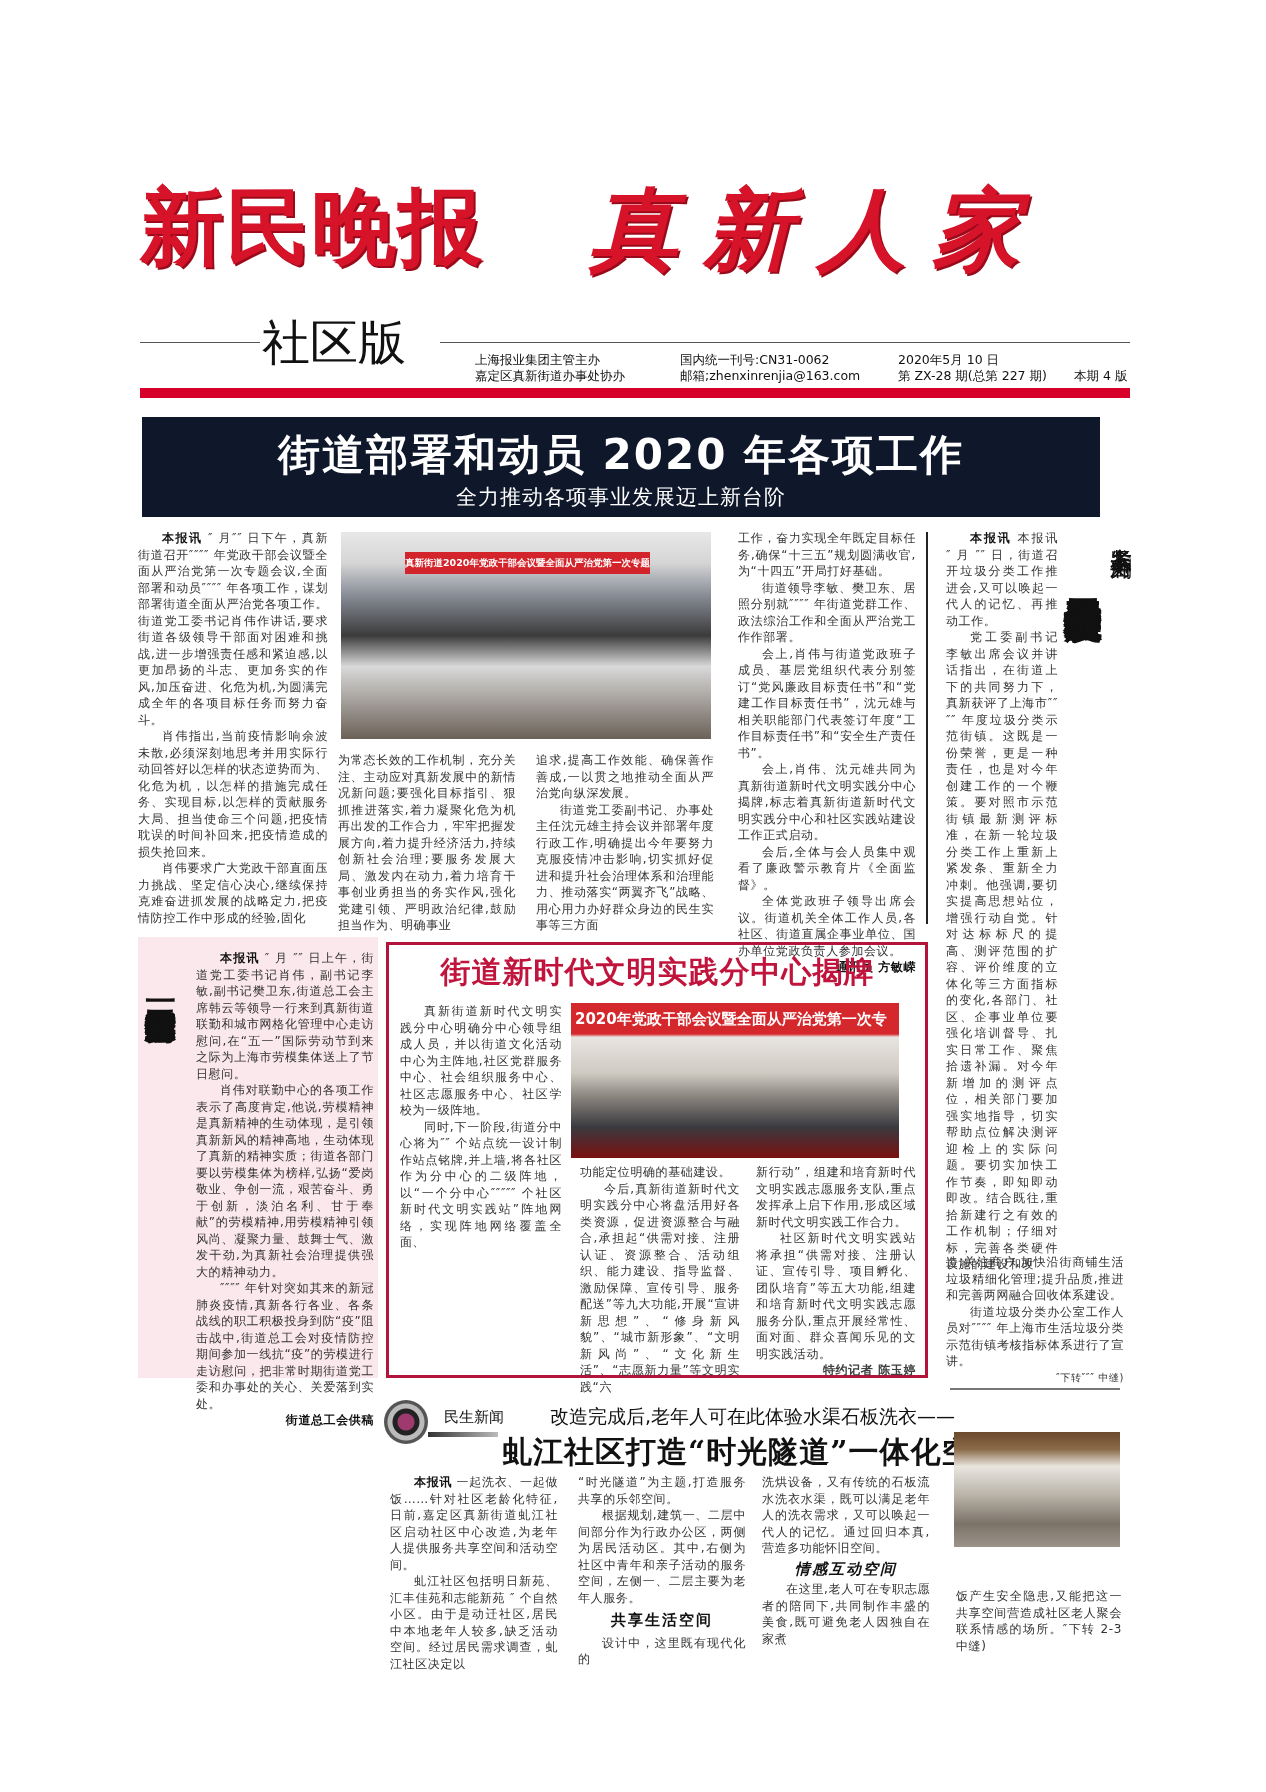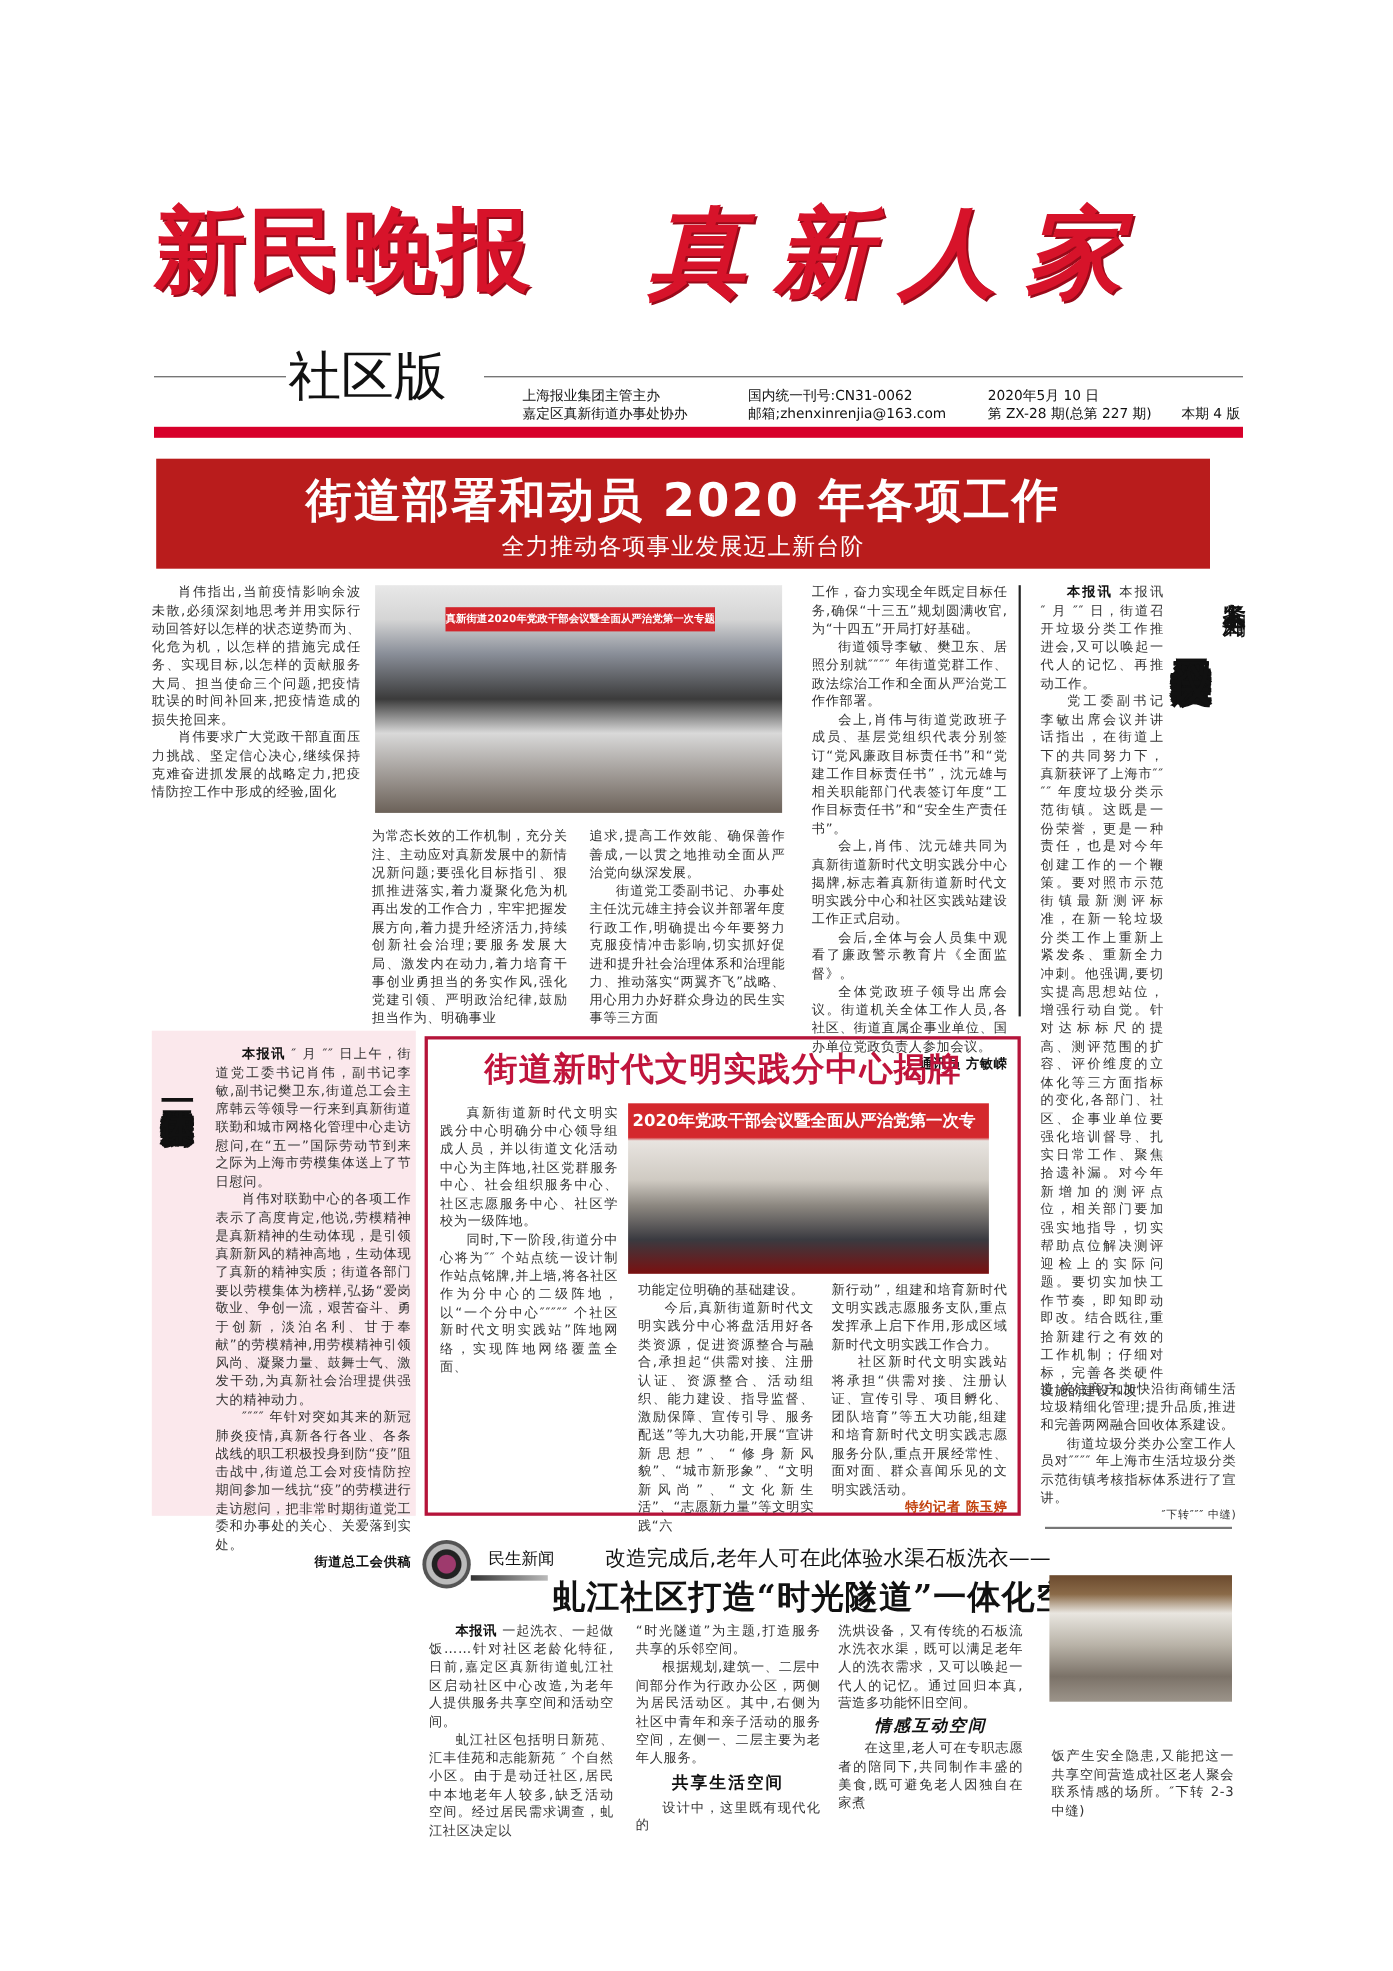--- a/index.html
+++ b/index.html
@@ -5,21 +5,21 @@
   html,body{margin:0;padding:0;background:#fff;}
   body{width:1266px;height:1792px;position:relative;overflow:hidden;font-family:"DejaVu Sans","Liberation Sans",sans-serif;color:#2a2a2a;}
   .abs{position:absolute;}
   .masthead-left{left:140px;top:185px;font-family:"DejaVu Serif",serif;font-weight:900;font-size:84px;color:#d7132a;letter-spacing:2px;line-height:1;text-shadow:2px 2px 0 #9a0a1a;}
   .masthead-right{left:590px;top:185px;font-family:"DejaVu Serif",serif;font-weight:900;font-size:88px;color:#d7132a;letter-spacing:26px;line-height:1;font-style:italic;text-shadow:2px 2px 0 #9a0a1a;}
   .edition-line{left:140px;top:342px;width:120px;height:1px;background:#555;}
   .edition-line2{left:440px;top:342px;width:690px;height:1px;background:#555;}
   .edition{left:262px;top:318px;font-size:48px;color:#111;line-height:1;}
   .info{font-size:12.5px;color:#111;line-height:16px;}
   .redbar{left:140px;top:388px;width:990px;height:10px;background:#d7002a;}
-  .banner{left:142px;top:417px;width:958px;height:100px;background:#b91c1c;color:#fff;text-align:center;}
+  .banner{left:142px;top:417px;width:958px;height:100px;background:#0f172a;color:#fff;text-align:center;}
   .banner .t{font-size:42px;font-weight:bold;margin-top:10px;letter-spacing:2px;}
   .banner .s{font-size:21px;margin-top:0px;letter-spacing:1px;}
   .col{font-size:12px;line-height:16.5px;color:#333;text-align:justify;letter-spacing:0.6px;}
   .col p{margin:0;text-indent:2em;}
   .col b{color:#111;}
   .photo1{left:341px;top:532px;width:370px;height:207px;background:linear-gradient(180deg,#e8e8e8 0%,#d5d5d5 15%,#8a8f99 30%,#3b3b3b 50%,#d9d9d9 65%,#6b6158 100%);}
   .photo1 .banner-strip{position:absolute;left:64px;top:20px;width:245px;height:22px;background:#d3242b;color:#fff;font-size:9.5px;line-height:22px;text-align:center;font-weight:bold;white-space:nowrap;overflow:hidden;}
   .vrule{background:#222;width:2px;}
   .vtitle{writing-mode:vertical-rl;font-weight:900;color:#111;line-height:1;}
   .pinkbox{left:138px;top:937px;width:240px;height:441px;background:#fbe8ec;}
@@ -58,20 +58,21 @@
 </div>
 <div class="abs info" style="left:1074px;top:368px;">本期 4 版</div>
 <div class="abs redbar"></div>
 
 <div class="abs banner">
   <div class="t">街道部署和动员 2020 年各项工作</div>
   <div class="s">全力推动各项事业发展迈上新台阶</div>
 </div>
 
 <div class="abs col" style="left:138px;top:530px;width:190px;">
+  <p><b>本报讯</b><span> ″ 月″″ 日下午，真新街道召开″″″″ 年党政干部会议暨全面从严治党第一次专题会议,全面部署和动员″″″″ 年各项工作，谋划部署街道全面从严治党各项工作。街道党工委书记肖伟作讲话,要求街道各级领导干部面对困难和挑战,进一步增强责任感和紧迫感,以更加昂扬的斗志、更加务实的作风,加压奋进、化危为机,为圆满完成全年的各项目标任务而努力奋斗。</span></p>
   <p>肖伟指出,当前疫情影响余波未散,必须深刻地思考并用实际行动回答好以怎样的状态逆势而为、化危为机，以怎样的措施完成任务、实现目标,以怎样的贡献服务大局、担当使命三个问题,把疫情耽误的时间补回来,把疫情造成的损失抢回来。</p>
   <p>肖伟要求广大党政干部直面压力挑战、坚定信心决心,继续保持克难奋进抓发展的战略定力,把疫情防控工作中形成的经验,固化</p>
 </div>
 
 <div class="abs photo1">
   <div class="banner-strip">真新街道2020年党政干部会议暨全面从严治党第一次专题会议</div>
 </div>
 
 <div class="abs col" style="left:338px;top:752px;width:178px;">
   <p style="text-indent:0">为常态长效的工作机制，充分关注、主动应对真新发展中的新情况新问题;要强化目标指引、狠抓推进落实,着力凝聚化危为机再出发的工作合力，牢牢把握发展方向,着力提升经济活力,持续创新社会治理;要服务发展大局、激发内在动力,着力培育干事创业勇担当的务实作风,强化党建引领、严明政治纪律,鼓励担当作为、明确事业</p>
@@ -123,21 +124,21 @@
 <div class="abs photo2">
   <div class="strip">2020年党政干部会议暨全面从严治党第一次专</div>
 </div>
 <div class="abs col" style="left:580px;top:1164px;width:160px;">
   <p style="text-indent:0">功能定位明确的基础建设。</p>
   <p>今后,真新街道新时代文明实践分中心将盘活用好各类资源，促进资源整合与融合,承担起“供需对接、注册认证、资源整合、活动组织、能力建设、指导监督、激励保障、宣传引导、服务配送”等九大功能,开展“宣讲新思想”、“修身新风貌”、“城市新形象”、“文明新风尚”、“文化新生活”、“志愿新力量”等文明实践“六</p>
 </div>
 <div class="abs col" style="left:756px;top:1164px;width:160px;">
   <p style="text-indent:0">新行动”，组建和培育新时代文明实践志愿服务支队,重点发挥承上启下作用,形成区域新时代文明实践工作合力。</p>
   <p>社区新时代文明实践站将承担“供需对接、注册认证、宣传引导、项目孵化、团队培育”等五大功能,组建和培育新时代文明实践志愿服务分队,重点开展经常性、面对面、群众喜闻乐见的文明实践活动。</p>
-  <div style="text-align:right;font-weight:bold;color:#c2410c;">特约记者 陈玉婷</div>
+  <div style="text-align:right;font-weight:bold;color:#404040;">特约记者 陈玉婷</div>
 </div>
 
 <div class="abs news-icon"></div>
 <div class="abs news-tag">民生新闻</div>
 <div class="abs news-tag-line"></div>
 <div class="abs kicker">改造完成后,老年人可在此体验水渠石板洗衣——</div>
 <div class="abs headline">虬江社区打造“时光隧道”一体化空间</div>
 
 <div class="abs col" style="left:390px;top:1474px;width:168px;">
   <p><b>本报讯</b><span> 一起洗衣、一起做饭……针对社区老龄化特征,日前,嘉定区真新街道虬江社区启动社区中心改造,为老年人提供服务共享空间和活动空间。</span></p>

